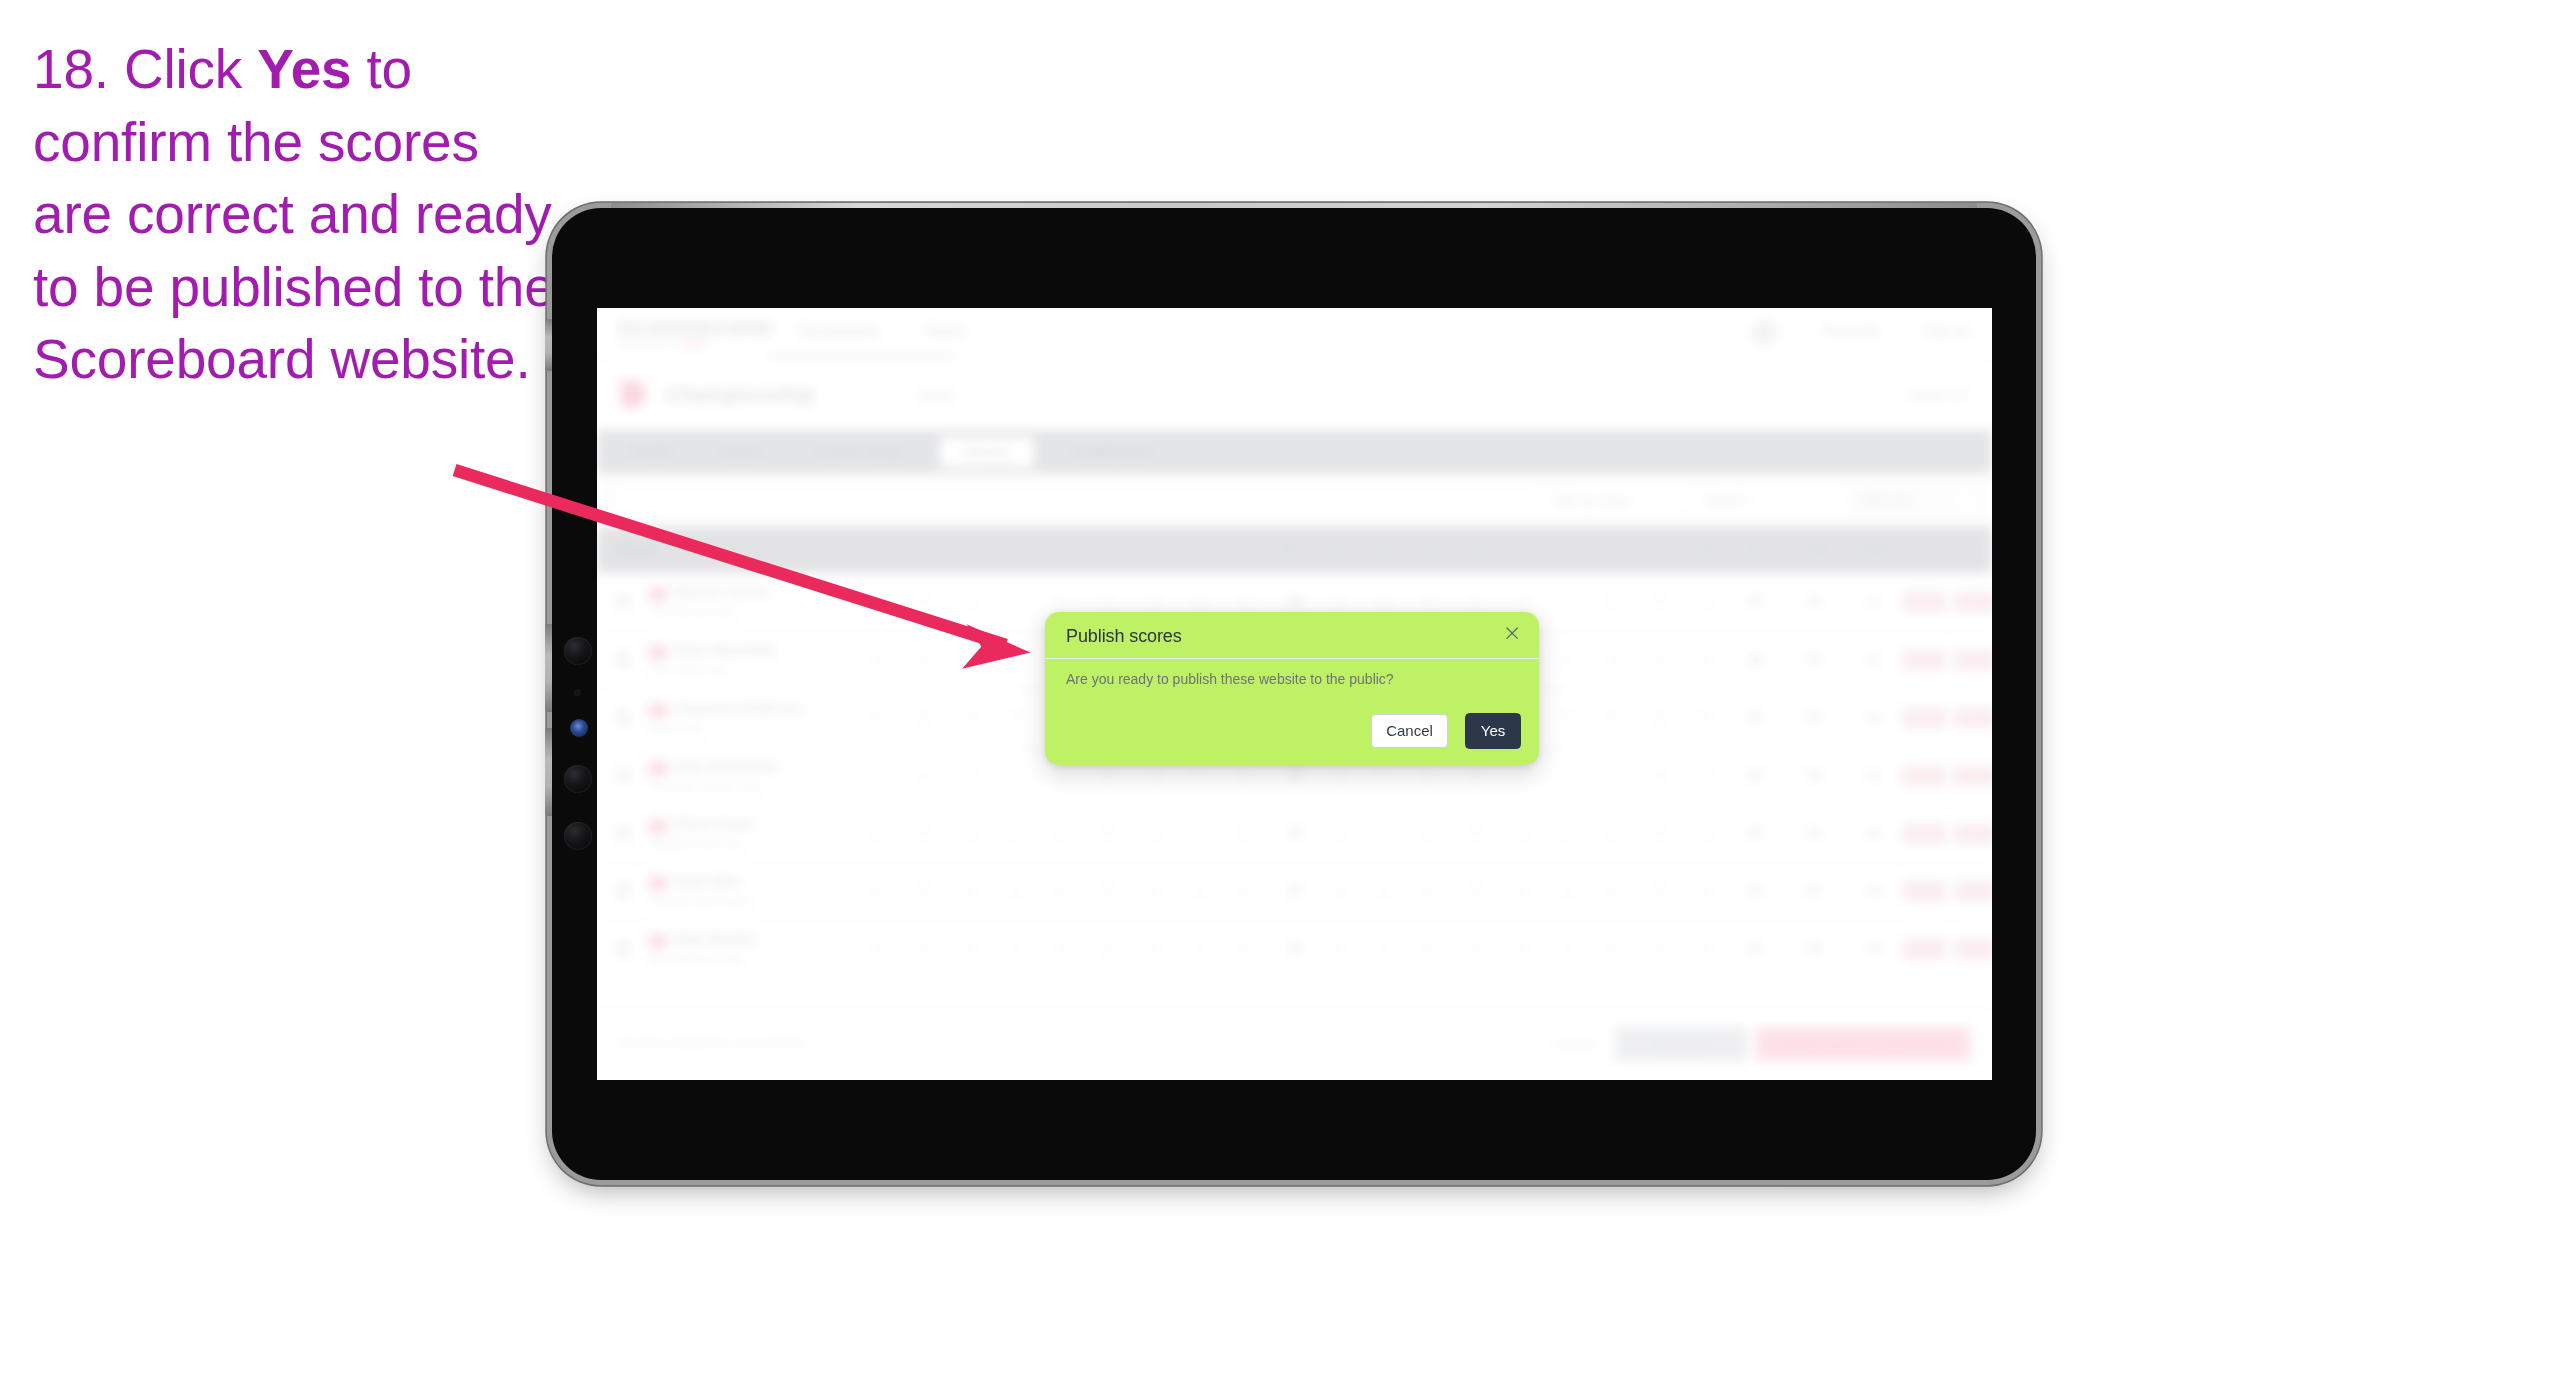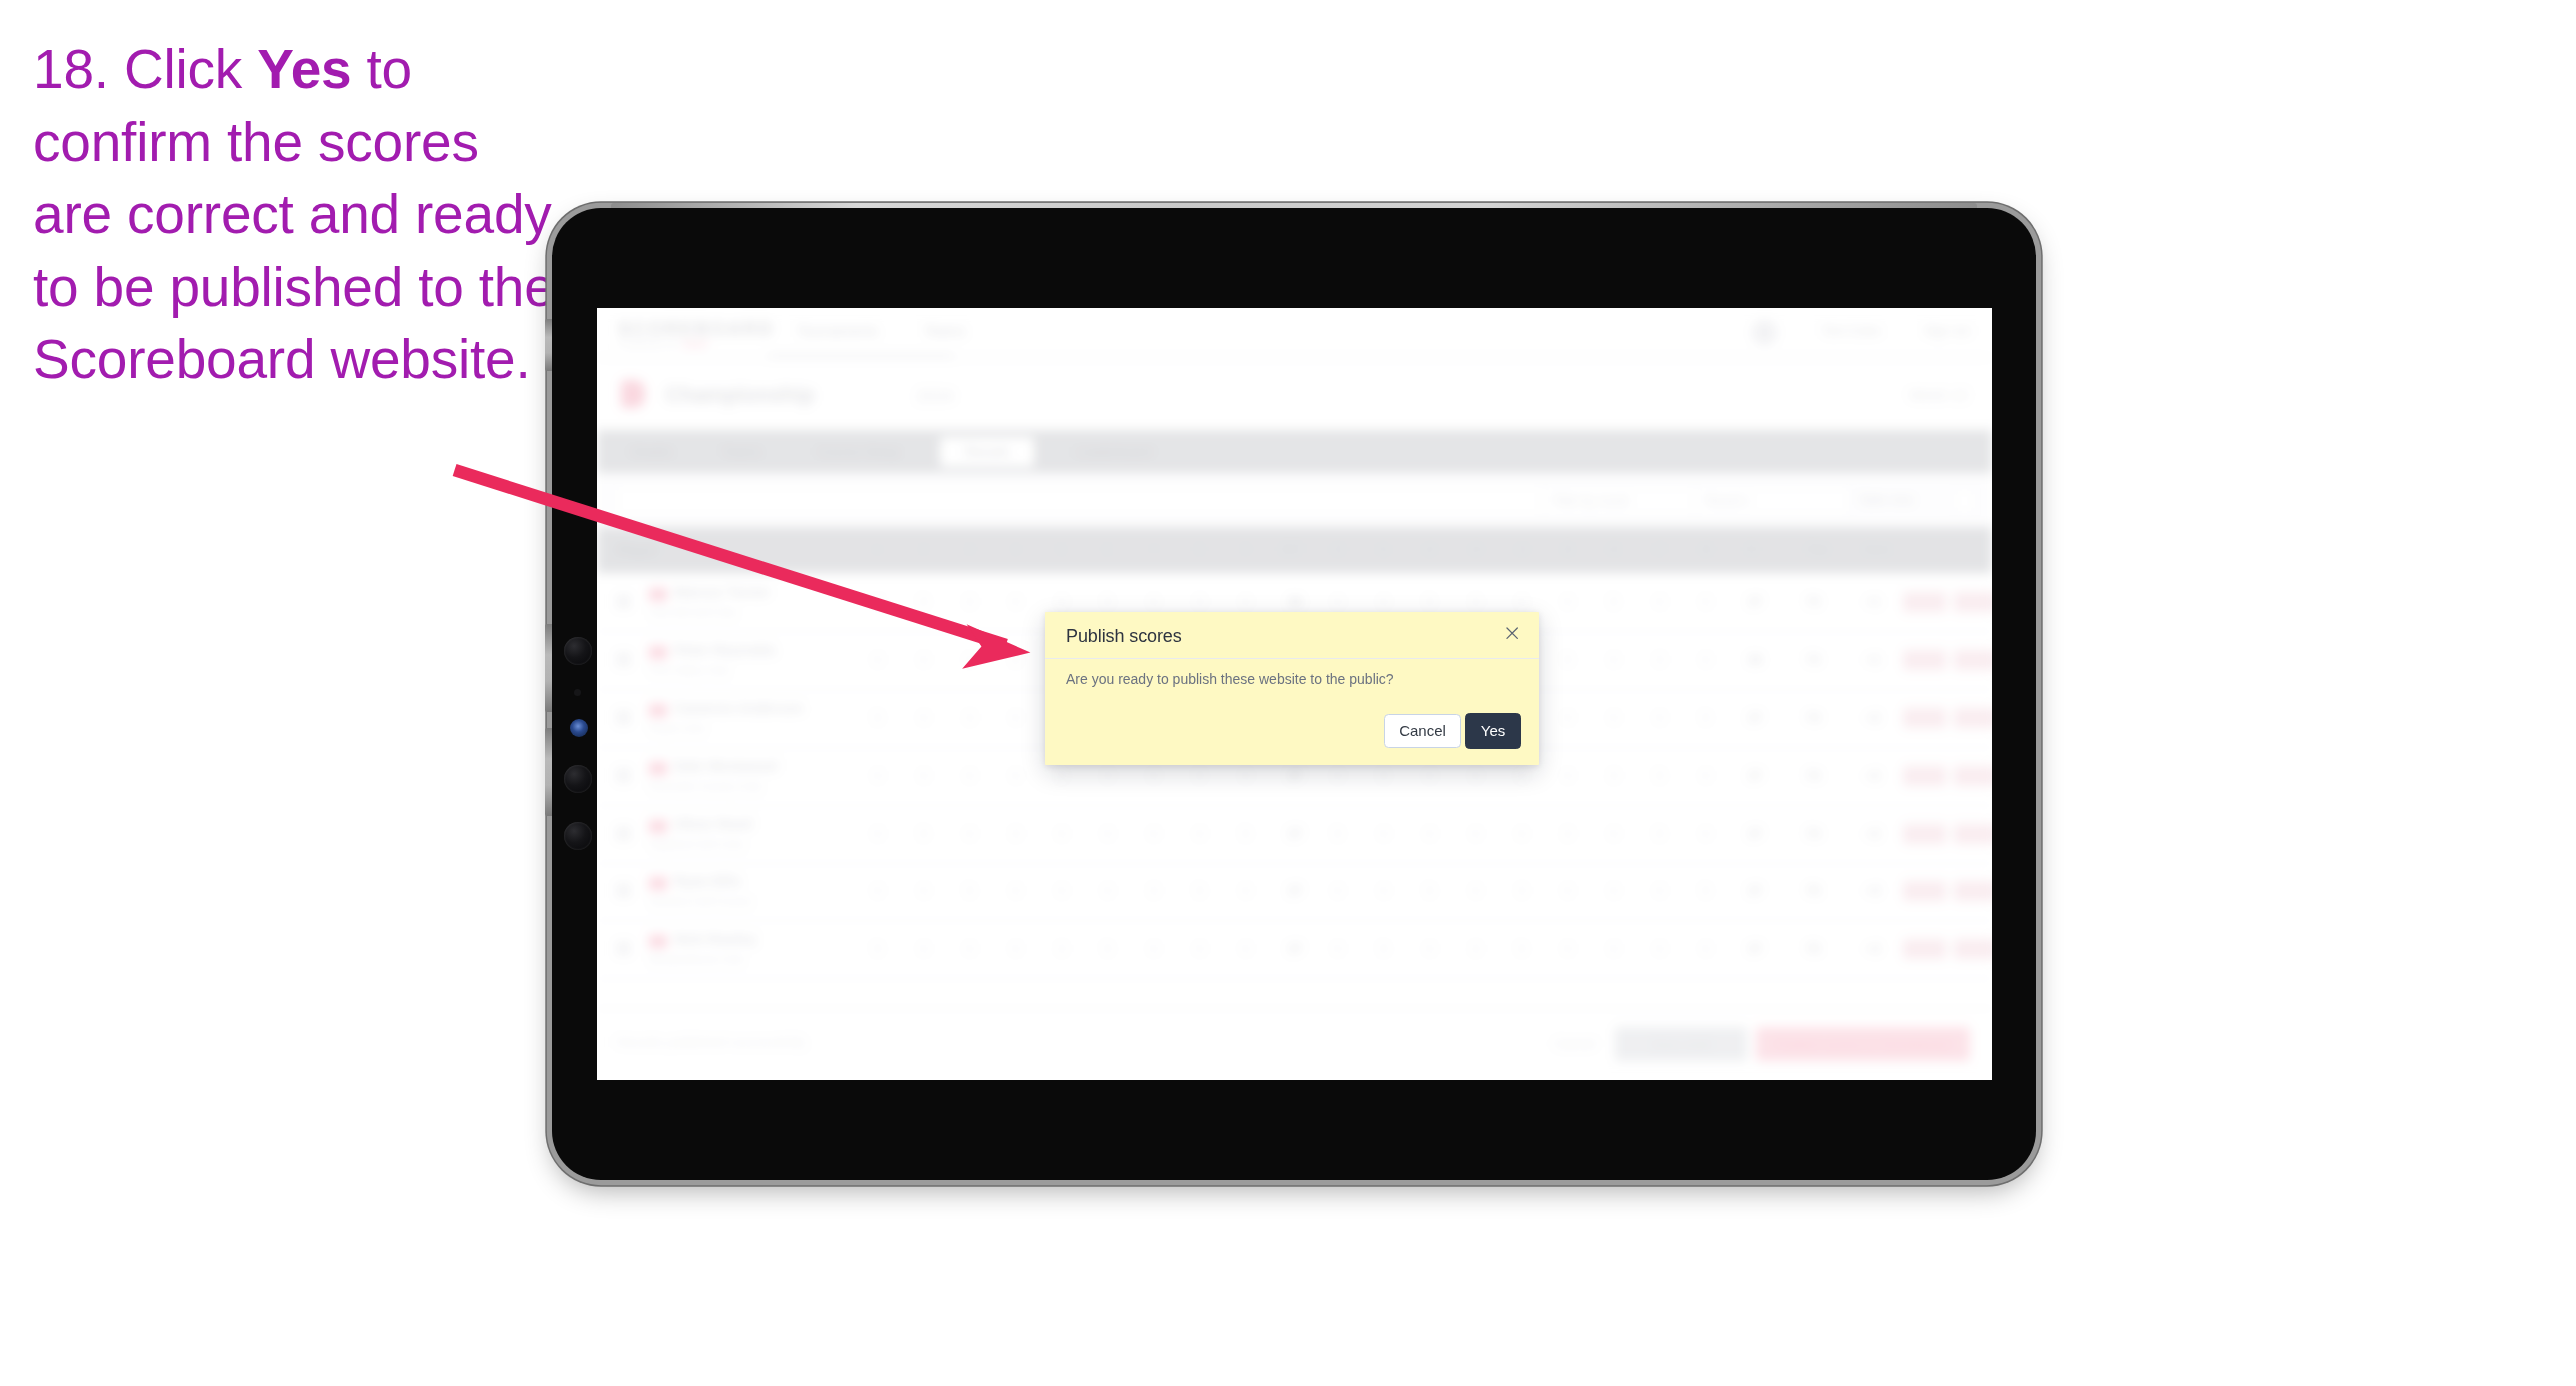--- a/index.html
+++ b/index.html
@@ -297,22 +297,22 @@
     background: rgba(255,255,255,0.36);
   }
 
   
   #modal {
     position: absolute;
     left: 448px;
     top: 304px;
     width: 494px;
     height: 153px;
-    background: #fef9c3;
-    border-radius: 1px;
+    background: #bef264;
+    border-radius: 14px;
     box-shadow: 0 7.4px 25px rgba(20,24,40,0.17), 0 1.5px 6px rgba(20,24,40,0.10);
   }
   #modal-header {
     position: absolute; left: 0; right: 0; top: 0; height: 46px;
     border-bottom: 0.7px solid #e9ebef;
   }
   #modal-title {
     position: absolute; left: 21px; top: 14px;
     font-size: 18px; font-weight: 400; color: #2e3440;
     letter-spacing: -0.1px;
@@ -323,21 +323,21 @@
     display: flex; align-items: center; justify-content: center;
     cursor: pointer;
   }
   #modal-close svg { display: block; }
   #modal-body {
     position: absolute; left: 21px; top: 58px; right: 21px;
     font-size: 14px; color: #6b7280; line-height: 1.4;
   }
   #modal-actions {
     position: absolute; right: 18px; bottom: 16.3px;
-    display: flex; gap: 4px; align-items: center;
+    display: flex; gap: 17px; align-items: center;
   }
   #btn-cancel {
     min-width: 77px; height: 34px;
     border-radius: 4.5px;
     background: #ffffff;
     border: 0.7px solid #c8d4e6;
     color: #333a44;
     font-size: 15px;
     font-family: "Liberation Sans", sans-serif;
     display: flex; align-items: center; justify-content: center;

